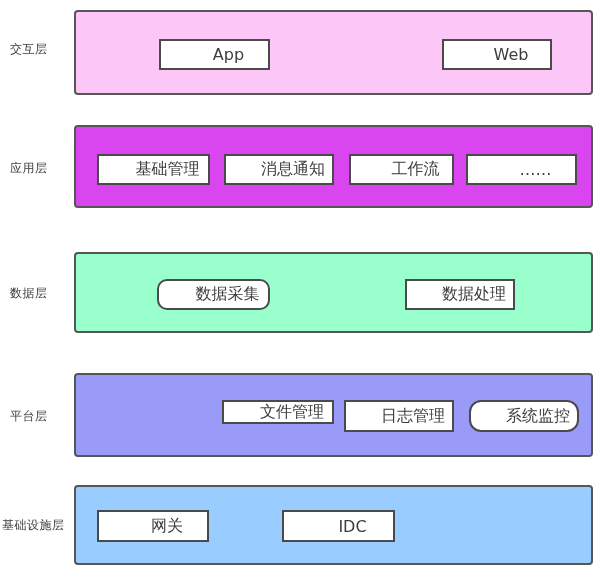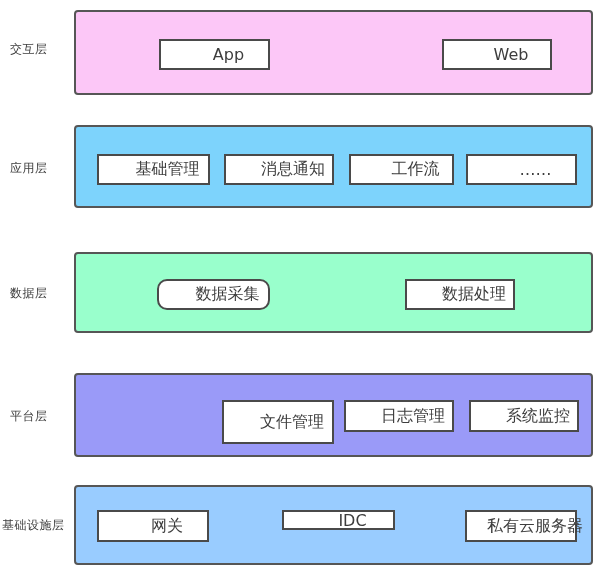--- a/index.html
+++ b/index.html
@@ -38,41 +38,41 @@
   
   .n-2-0 { left: 21px;  top: 27px; width: 113px; height: 31px; }
   .n-2-1 { left: 148px; top: 27px; width: 110px; height: 31px; text-align: right; }
   .n-2-2 { left: 273px; top: 27px; width: 105px; height: 31px; }
   .n-2-3 { left: 390px; top: 27px; width: 111px; height: 31px; }
   
   .n-3-0 { left: 81px;  top: 25px; width: 113px; height: 31px; border-radius: 10px; }
   .n-3-1 { left: 329px; top: 25px; width: 110px; height: 31px; }
   
   .n-4-0 { left: 23px;  top: 25px; width: 111px; height: 32px; }
-  .n-4-1 { left: 146px; top: 25px; width: 112px; height: 44px; }
+  .n-4-1 { left: 146px; top: 25px; width: 112px; height: 24px; }
   .n-4-2 { left: 268px; top: 25px; width: 110px; height: 32px; }
-  .n-4-3 { left: 393px; top: 25px; width: 110px; height: 32px; }
+  .n-4-3 { left: 393px; top: 25px; width: 110px; height: 32px; border-radius: 12px; }
   
   .n-5-0 { left: 21px;  top: 23px; width: 112px; height: 32px; }
-  .n-5-1 { left: 206px; top: 23px; width: 113px; height: 20px; }
+  .n-5-1 { left: 206px; top: 23px; width: 113px; height: 32px; }
   .n-5-2 { left: 389px; top: 23px; width: 112px; height: 32px; }
 </style>
 </head>
 <body>
 
 <div class="canvas">
 
   <span class="layer-label label-1">交互层</span>
   <div class="band band-1" style="background-color: rgb(252, 199, 247);">
     <div class="node n-1-0">App</div>
     <div class="node n-1-1">Web</div>
   </div>
 
   <span class="layer-label label-2">应用层</span>
-  <div class="band band-2" style="background-color: #7dd3fc;">
+  <div class="band band-2" style="background-color: #d946ef;">
     <div class="node n-2-0">基础管理</div>
     <div class="node n-2-1">消息通知</div>
     <div class="node n-2-2">工作流</div>
     <div class="node n-2-3">……</div>
   </div>
 
   <span class="layer-label label-3">数据层</span>
   <div class="band band-3" style="background-color: rgb(153, 255, 204);">
     <div class="node n-3-0">数据采集</div>
     <div class="node n-3-1">数据处理</div>
@@ -82,16 +82,15 @@
   <div class="band band-4" style="background-color: rgb(154, 154, 248);">
     <div class="node n-4-1">文件管理</div>
     <div class="node n-4-2">日志管理</div>
     <div class="node n-4-3">系统监控</div>
   </div>
 
   <span class="layer-label label-5">基础设施层</span>
   <div class="band band-5" style="background-color: rgb(153, 204, 255);">
     <div class="node n-5-0">网关</div>
     <div class="node n-5-1">IDC</div>
-    <div class="node n-5-2">私有云服务器</div>
   </div>
 
 </div>
 
 </body></html>

